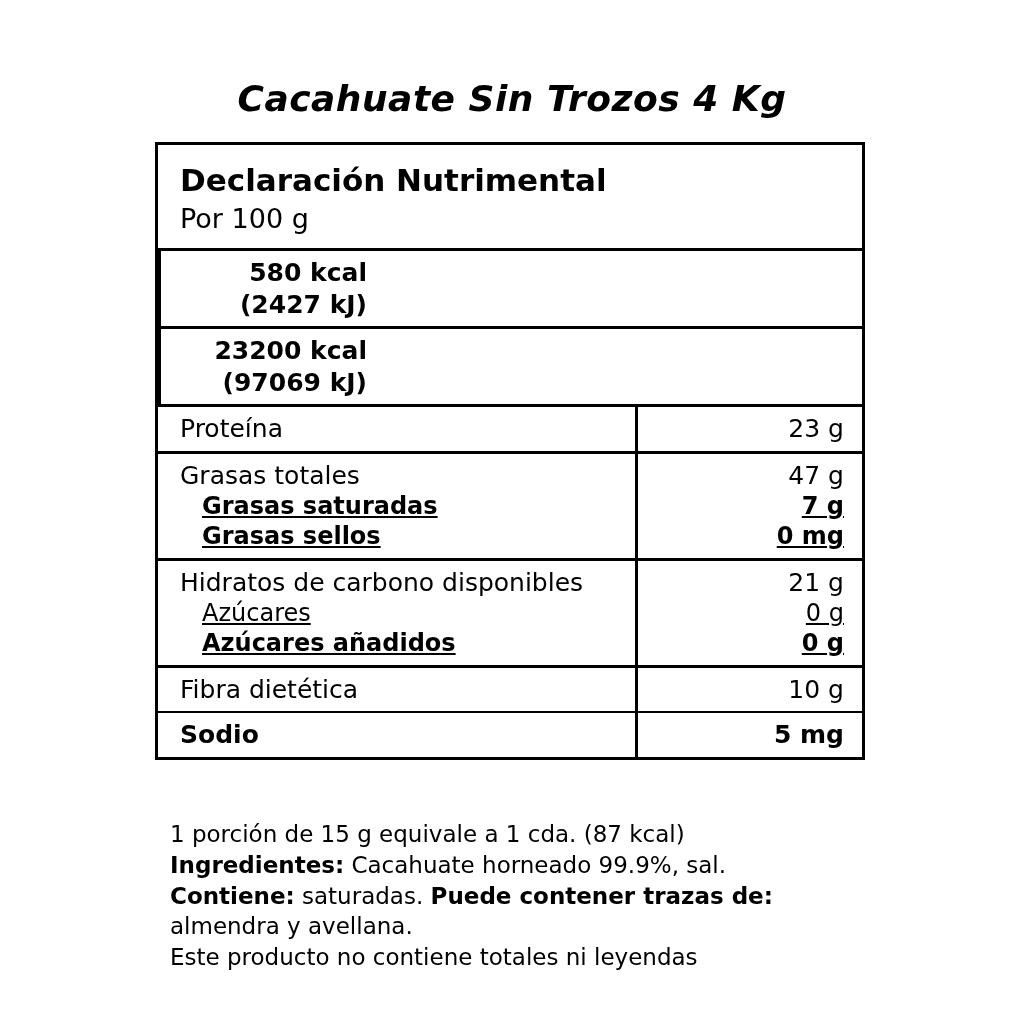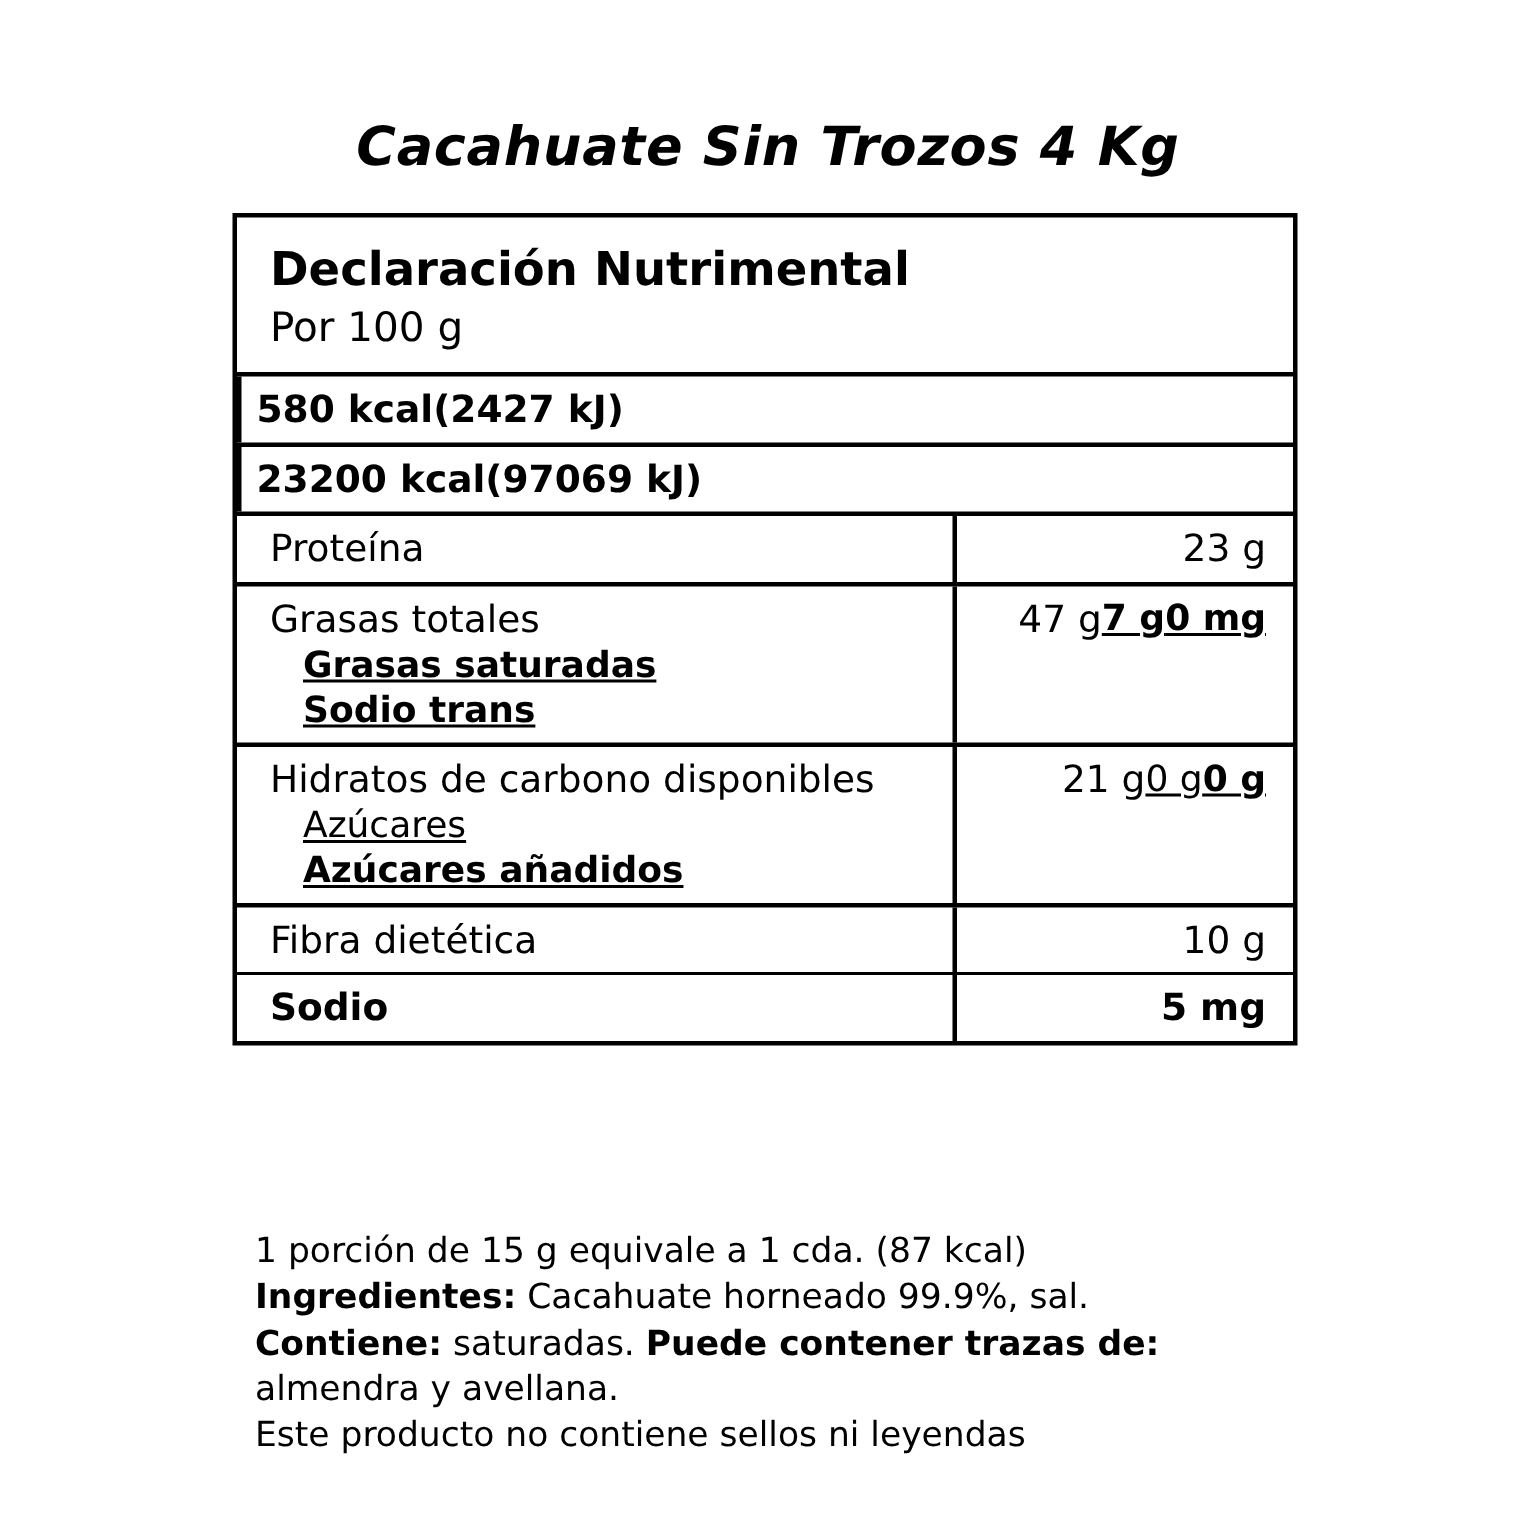--- a/index.html
+++ b/index.html
@@ -85,22 +85,22 @@
     display: flex;
     flex-direction: column;
     justify-content: center;
   }
   .cell-value {
     flex: 0 0 196px;
     border-left: 3px solid #000;
     padding: 6px 18px 6px 10px;
     text-align: right;
     display: flex;
-    flex-direction: row;
-    justify-content: flex-end;
+    flex-direction: column;
+    justify-content: center;
   }
 
   .txt-bold {
     font-weight: bold;
   }
   .txt-reg {
     font-weight: 400;
   }
   .size-main {
     font-size: 25px;
@@ -170,21 +170,21 @@
         </div>
         <div class="cell-value">
           <span class="size-main txt-reg stack-line">23 g</span>
         </div>
       </div>
 
       <div class="row">
         <div class="cell-label">
           <span class="size-main txt-reg stack-line">Grasas totales</span>
           <span class="size-sub txt-bold stack-line indent-1">Grasas saturadas</span>
-          <span class="size-sub txt-bold stack-line indent-1">Sodio trans</span>
+          <span class="size-sub txt-bold stack-line indent-1">Grasas sellos</span>
         </div>
         <div class="cell-value">
           <span class="size-main txt-reg stack-line">47 g</span>
           <span class="size-sub txt-bold stack-line">7 g</span>
           <span class="size-sub txt-bold stack-line">0 mg</span>
         </div>
       </div>
 
       <div class="row">
         <div class="cell-label indent-1">
@@ -217,16 +217,16 @@
         </div>
       </div>
 
     </div>
   </div>
 
   <div class="footnotes">
     <p>1 porción de 15 g equivale a 1 cda. (87 kcal)</p>
     <p><span class="fn-bold">Ingredientes:</span> <span>Cacahuate horneado 99.9%, sal.</span></p>
     <p><span class="fn-bold">Contiene:</span> <span>saturadas.</span> <span class="fn-bold">Puede contener trazas de:</span> <span>almendra y avellana.</span></p>
-    <p>Este producto no contiene sellos ni leyendas</p>
+    <p>Este producto no contiene totales ni leyendas</p>
   </div>
 
 </div>
 
 </body></html>

